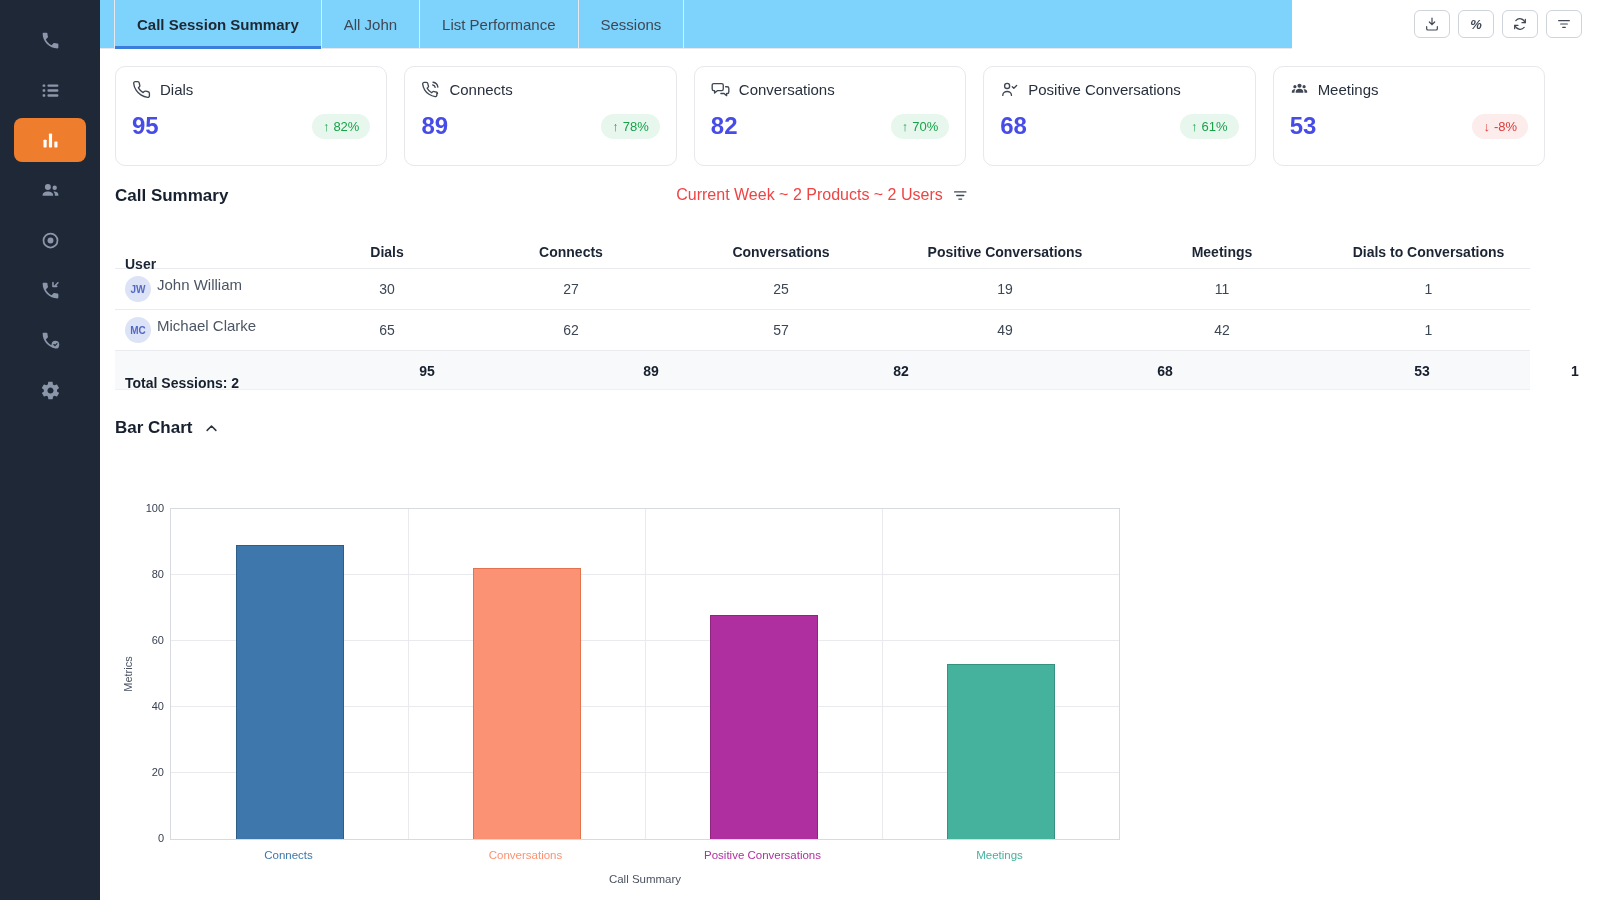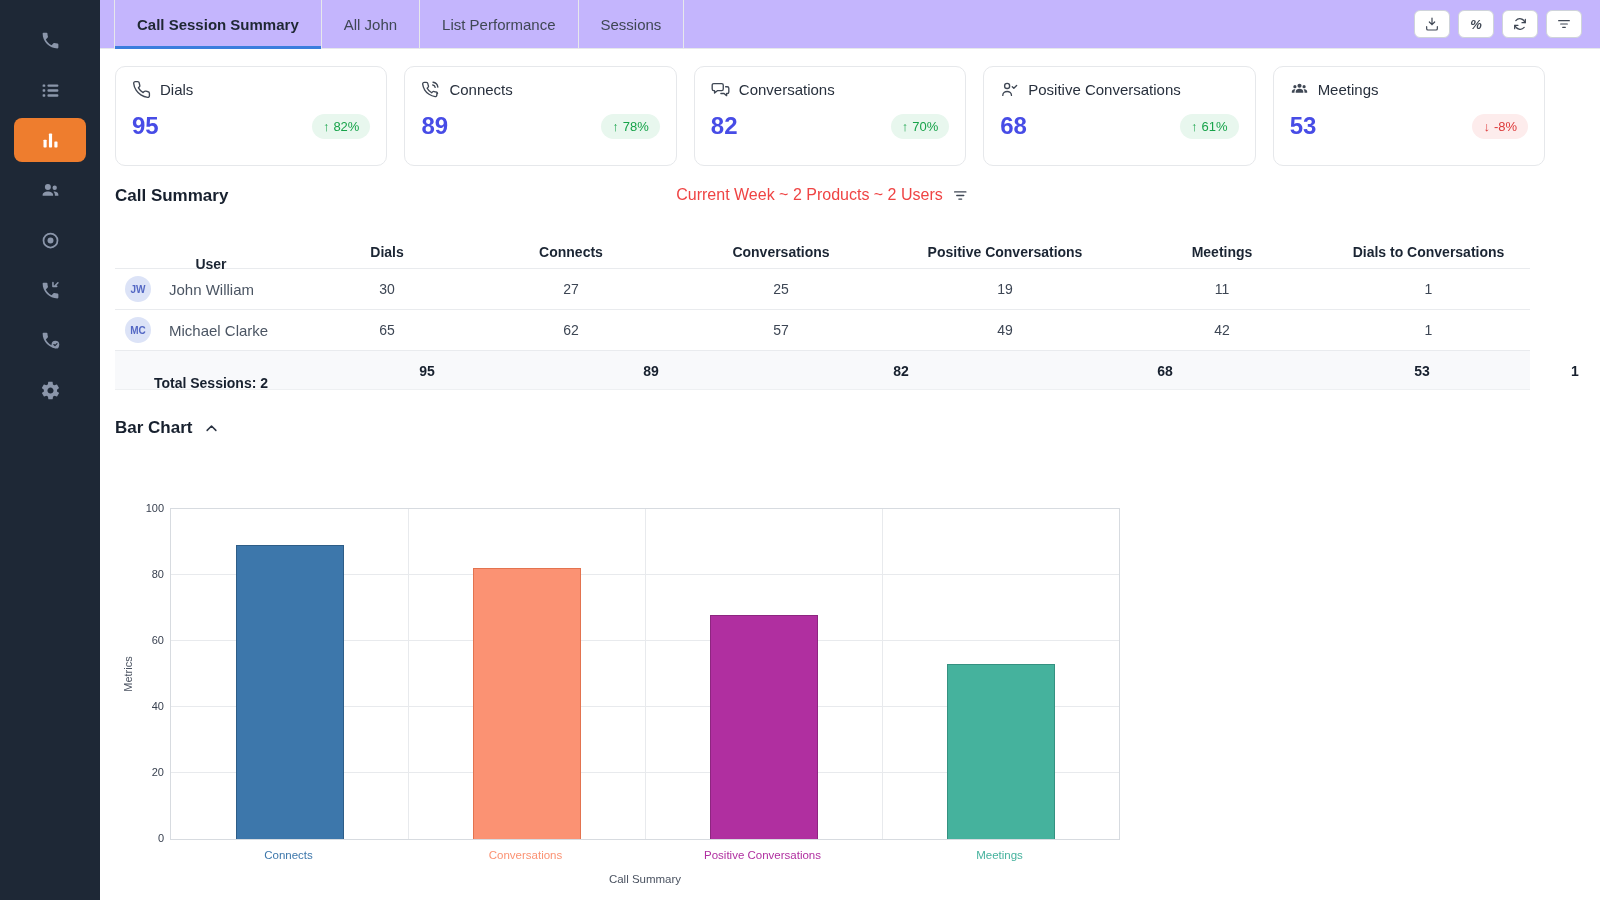--- a/index.html
+++ b/index.html
@@ -8,21 +8,21 @@
 
   
   .sidebar { position:absolute; left:0; top:0; width:100px; height:900px; background:#1e2836;
              display:flex; flex-direction:column; align-items:center; padding-top:18px; gap:6px; }
   .side-item { width:72px; height:44px; border-radius:8px; display:flex; align-items:center;
                justify-content:center; color:#8b96aa; cursor:pointer; }
   .side-item.active { background:#ee7d2e; color:#ffffff; }
   .side-item svg { width:21px; height:21px; }
 
   
-  .tabbar { position:absolute; left:100px; top:0; width:1500px; height:49px; background:#c4b5fd;
+  .tabbar { position:absolute; left:100px; top:0; width:1192px; height:49px; background:#7dd3fc;
             border-bottom:1px solid #e6e8eb; display:flex; align-items:stretch; padding-left:14px; }
   .tab { padding:0 22px; display:flex; align-items:center; font-size:15px; color:#3f4754;
          border-right:1px solid #e6e8eb; position:relative; cursor:pointer; white-space:nowrap; }
   .tab:first-child { border-left:1px solid #e6e8eb; }
   .tab.active { font-weight:bold; color:#1f2733; }
   .tab.active::after { content:''; position:absolute; left:0; right:0; bottom:-1px; height:3px; background:#3b7ddd; }
 
   .toolbar { position:absolute; right:18px; top:10px; display:flex; gap:8px; }
   .tool-btn { width:36px; height:28px; border:1px solid #cfd4da; border-radius:6px; background:#fff;
               display:flex; align-items:center; justify-content:center; color:#3f4754; cursor:pointer; }
@@ -48,23 +48,23 @@
   .filter-center svg { width:17px; height:17px; color:#3f4754; cursor:pointer; }
 
   
   .table { position:absolute; left:115px; top:232px; width:1415px; font-size:14px; }
   .trow { display:grid; grid-template-columns:186px 172px 196px 224px 224px 210px 1fr; align-items:center;
           border-bottom:1px solid #e9ebee; }
   .trow.thead { height:37px; font-weight:bold; color:#1b2533; }
   .trow.tdata { height:41px; color:#3d4654; }
   .trow.total { height:39px; background:#f8f9fb; font-weight:bold; color:#17202e; border-bottom:1px solid #eef0f2;gap:40px; }
   .cell { padding:0 4px; }
-  .c-left { text-align:center; padding-left:10px;margin-top:24px; }
+  .c-left { text-align:left; padding-left:10px;margin-top:24px; }
   .c-num { text-align:center; }
-  .user-cell { display:flex; align-items:center; gap:18px; font-size:15px; color:#4b5563; padding-left:10px; }
+  .user-cell { display:flex; gap:6px; font-size:15px; color:#4b5563; padding-left:10px; }
   .avatar { width:26px; height:26px; border-radius:50%; background:#dce3f7; color:#5468c4; font-size:10px;
             font-weight:bold; display:flex; align-items:center; justify-content:center; flex:none; }
 
   
   .chart-head { position:absolute; left:115px; top:418px; display:flex; align-items:center; gap:12px; }
   .chart-title { font-size:17px; font-weight:bold; color:#17202e; }
   .collapse { display:flex; cursor:pointer; color:#2a3342; }
   .collapse svg { width:15px; height:15px; }
 
   .ylabel { position:absolute; left:128px; top:674px; transform:translate(-50%,-50%) rotate(-90deg);

